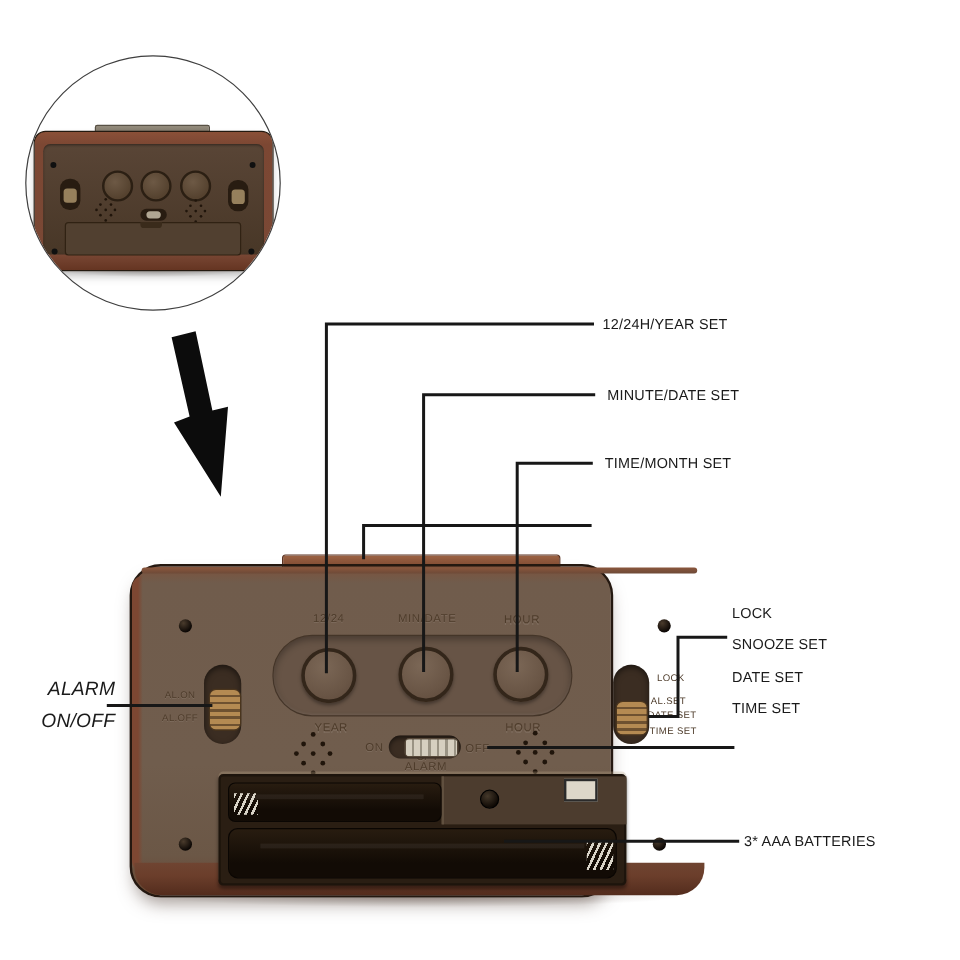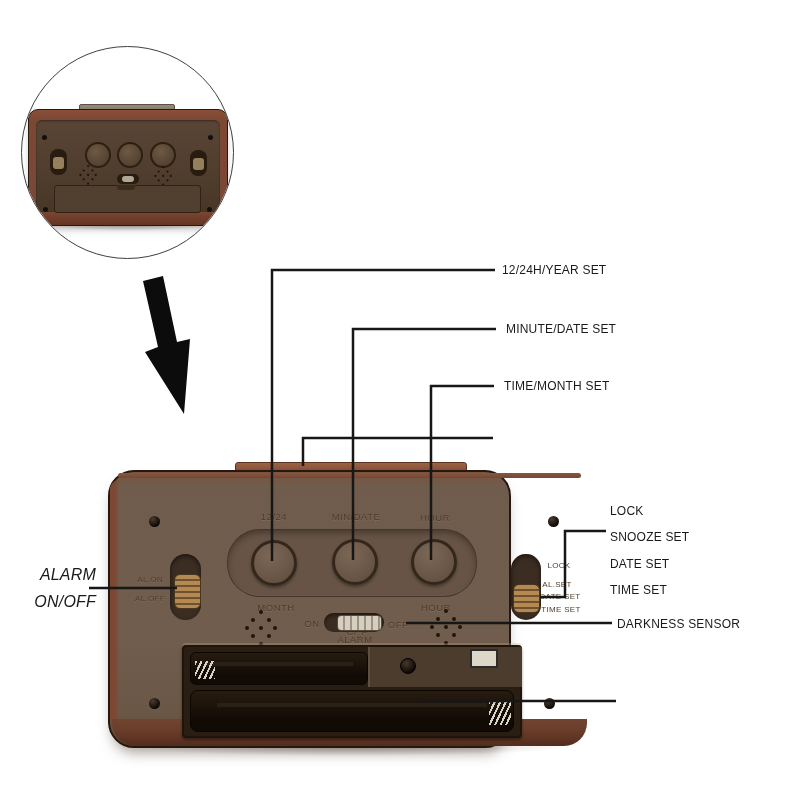--- a/index.html
+++ b/index.html
@@ -145,21 +145,21 @@
       <div class="screw" style="left:434px;top:226px;"></div>
 
       <div class="recess"></div>
       <div class="btn" style="left:141px;top:68px;"></div>
       <div class="btn" style="left:222px;top:67px;"></div>
       <div class="btn" style="left:301px;top:67px;"></div>
 
       <div class="emb" style="left:164px;top:44px;">12/24</div>
       <div class="emb" style="left:246px;top:44px;">MIN/DATE</div>
       <div class="emb" style="left:325px;top:45px;">HOUR</div>
-      <div class="emb" style="left:166px;top:135px;">MONTH</div>
+      <div class="emb" style="left:166px;top:135px;">YEAR</div>
       <div class="emb" style="left:245px;top:130px;margin-top:29px;">°C/°F</div>
       <div class="emb" style="left:326px;top:135px;">HOUR</div>
       <div class="emb" style="left:202px;top:151px;">ON</div>
       <div class="emb" style="left:288px;top:152px;">OFF</div>
       <div class="emb" style="left:245px;top:167px;">ALARM</div>
       <div class="emb emb-sm" style="left:40px;top:107px;">AL.ON</div>
       <div class="emb emb-sm" style="left:40px;top:126px;">AL.OFF</div>
       <div class="emb emb-sm" style="left:449px;top:93px;">LOCK</div>
       <div class="emb emb-sm" style="left:447px;top:112px;">AL.SET</div>
       <div class="emb emb-sm" style="left:450px;top:124px;">DATE SET</div>
@@ -206,19 +206,19 @@
     <polygon points="143,281 163,276 177,342 190,339 184,414 145,352 158,347" fill="#0c0c0c"></polygon>
   </svg>
 
   <div class="label" style="left:502px;top:270px;">12/24H/YEAR SET</div>
   <div class="label" style="left:506px;top:329px;">MINUTE/DATE SET</div>
   <div class="label" style="left:504px;top:386px;">TIME/MONTH SET</div>
   <div class="label" style="left:610px;top:511px;">LOCK</div>
   <div class="label" style="left:610px;top:537px;">SNOOZE SET</div>
   <div class="label" style="left:610px;top:564px;">DATE SET</div>
   <div class="label" style="left:610px;top:590px;">TIME SET</div>
-  <div class="label" style="left:617px;top:624px;">DARKNESS SENSOR</div>
+  <div class="label" style="left:620px;top:701px;">3* AAA BATTERIES</div>
   <div class="label2" style="left:8px;top:561px;width:88px;">
     <div>ALARM</div>
     <div>ON/OFF</div>
   </div>
 
 </div>
 
 </body></html>

